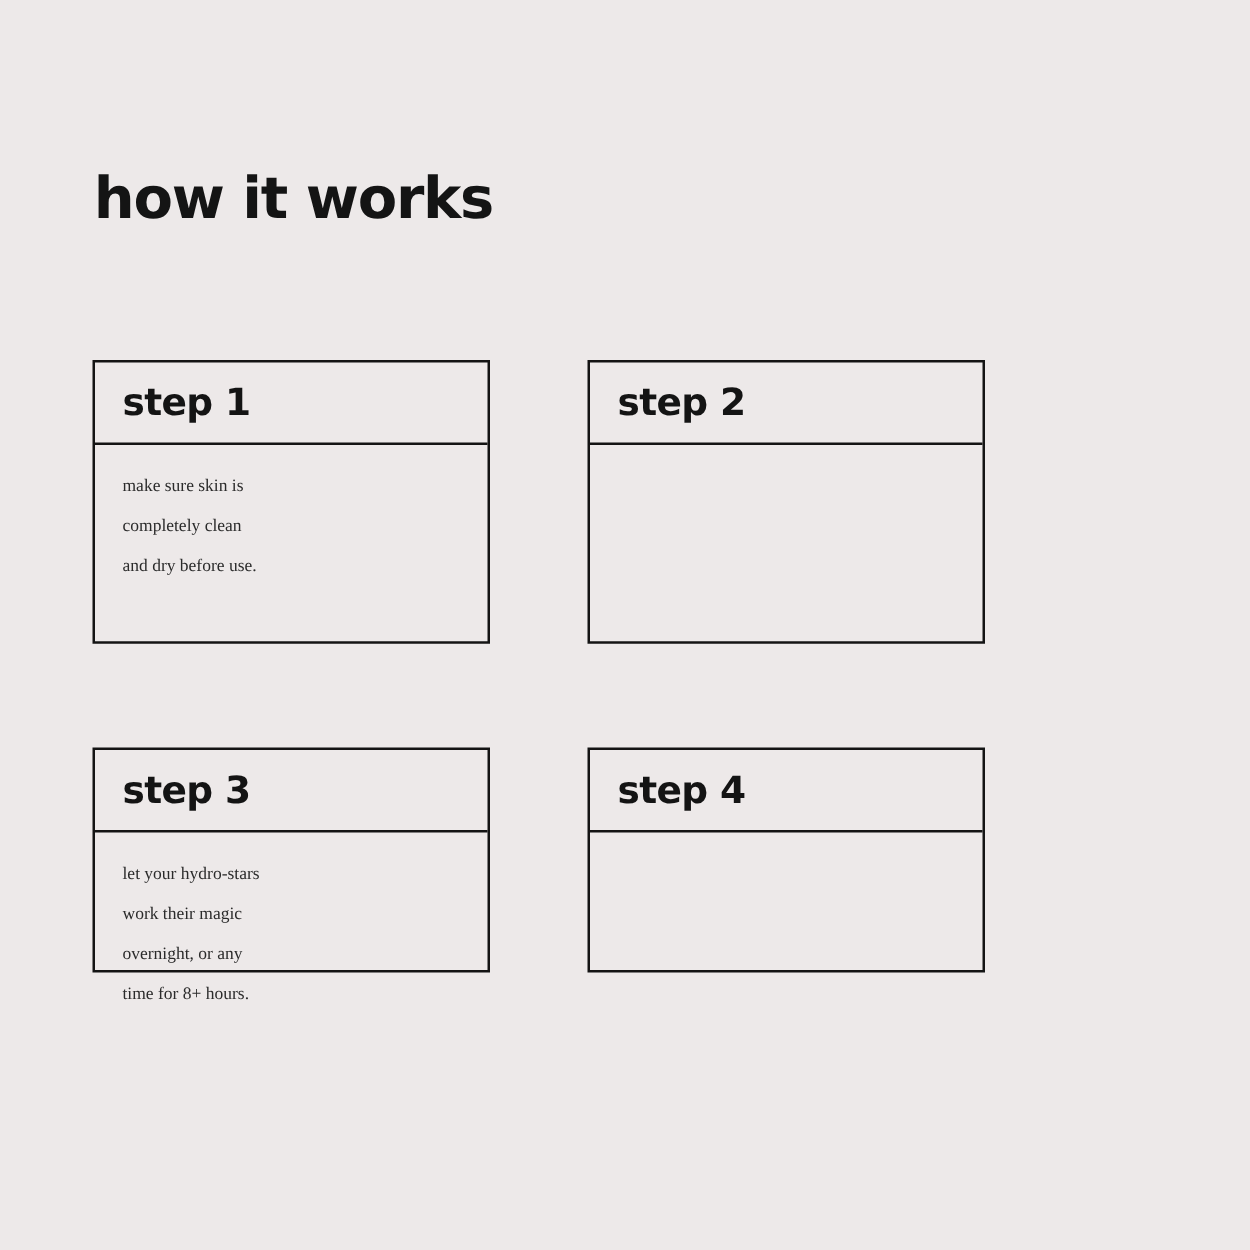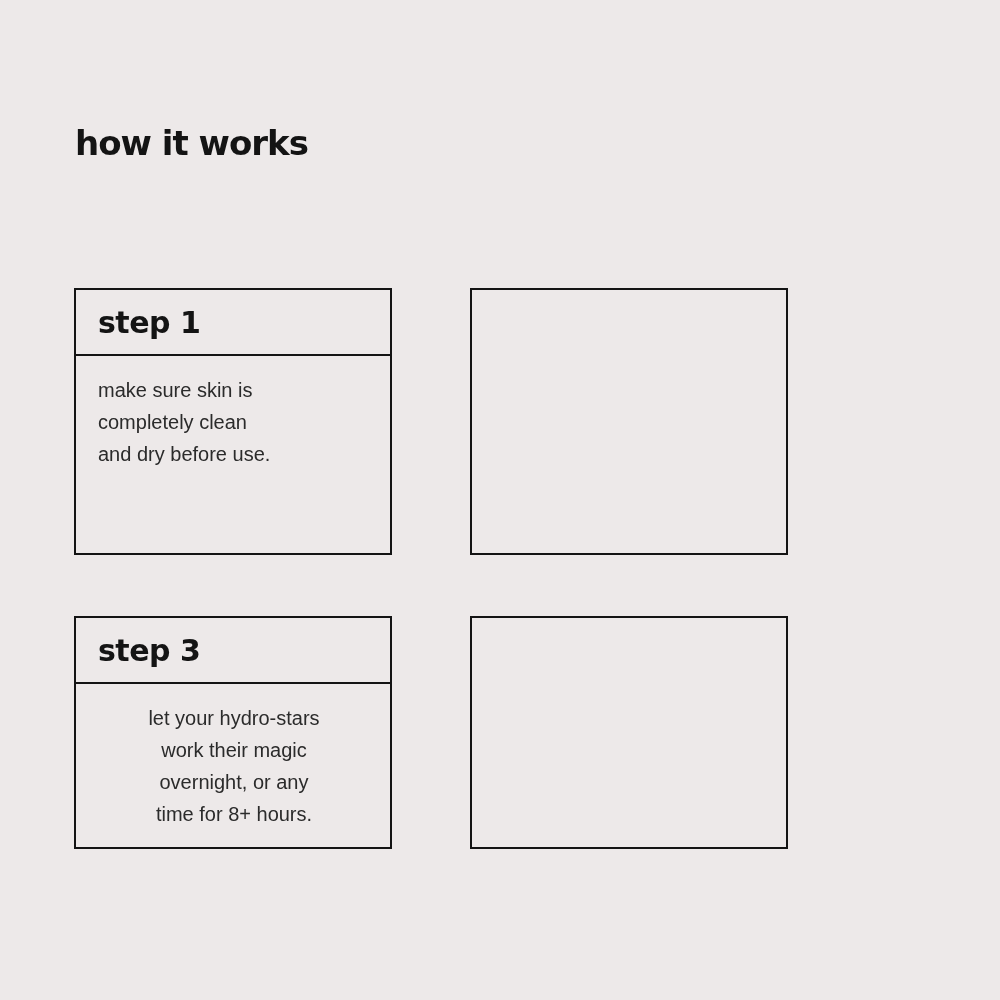--- a/index.html
+++ b/index.html
@@ -12,80 +12,86 @@
     position: relative;
     background: #EDE9E9;
     font-family: "DejaVu Sans", "Liberation Sans", sans-serif;
     color: #141414;
     overflow: hidden;
   }
   .page-title {
     position: absolute;
     left: 75px;
     top: 100px;
-    font-size: 34px;
+    font-size: 46px;
     font-weight: bold;
     letter-spacing: -1px;
     color: #141414;
   }
   .step-box {
     position: absolute;
     width: 318px;
     border: 2px solid #141414;
     box-sizing: border-box;
     background: transparent;
   }
-  .step-box.r1 { top: 288px; height: 267px; }
-  .step-box.r2 { top: 616px; height: 233px; text-align: center; }
+  .step-box.r1 { top: 288px; height: 227px; }
+  .step-box.r2 { top: 598px; height: 180px; }
   .step-box.c1 { left: 74px; }
   .step-box.c2 { left: 470px; }
   .step-header {
     height: 66px;
     border-bottom: 2px solid #141414;
     display: flex;
     align-items: center;
     padding-left: 22px;
     box-sizing: border-box;
   }
   .step-label {
     font-size: 30px;
     font-weight: bold;
     letter-spacing: -0.5px;
     color: #141414;
   }
   .step-body {
     padding: 18px 20px 0 22px;
-    font-family: Liberation Sans, sans-serif;
-    font-size: 20px;
+    font-family: Liberation Serif, serif;
+    font-size: 14px;
     line-height: 32px;
     white-space: pre-line;
     color: #2b2b2b;
   }
 </style>
 </head>
 <body>
 
 <h1 class="page-title">how it works</h1>
 
 <div class="step-box r1 c1">
   <div class="step-header">
     <span class="step-label">step 1</span>
   </div>
   <div class="step-body">make sure skin is
 completely clean
 and dry before use.</div>
 </div>
 
 <div class="step-box r1 c2">
+  <div class="step-header">
+    <span class="step-label">step 2</span>
+  </div>
 </div>
 
 <div class="step-box r2 c1">
   <div class="step-header">
     <span class="step-label">step 3</span>
   </div>
   <div class="step-body">let your hydro-stars
 work their magic
 overnight, or any
 time for 8+ hours.</div>
 </div>
 
 <div class="step-box r2 c2">
+  <div class="step-header">
+    <span class="step-label">step 4</span>
+  </div>
 </div>
 
 </body></html>

